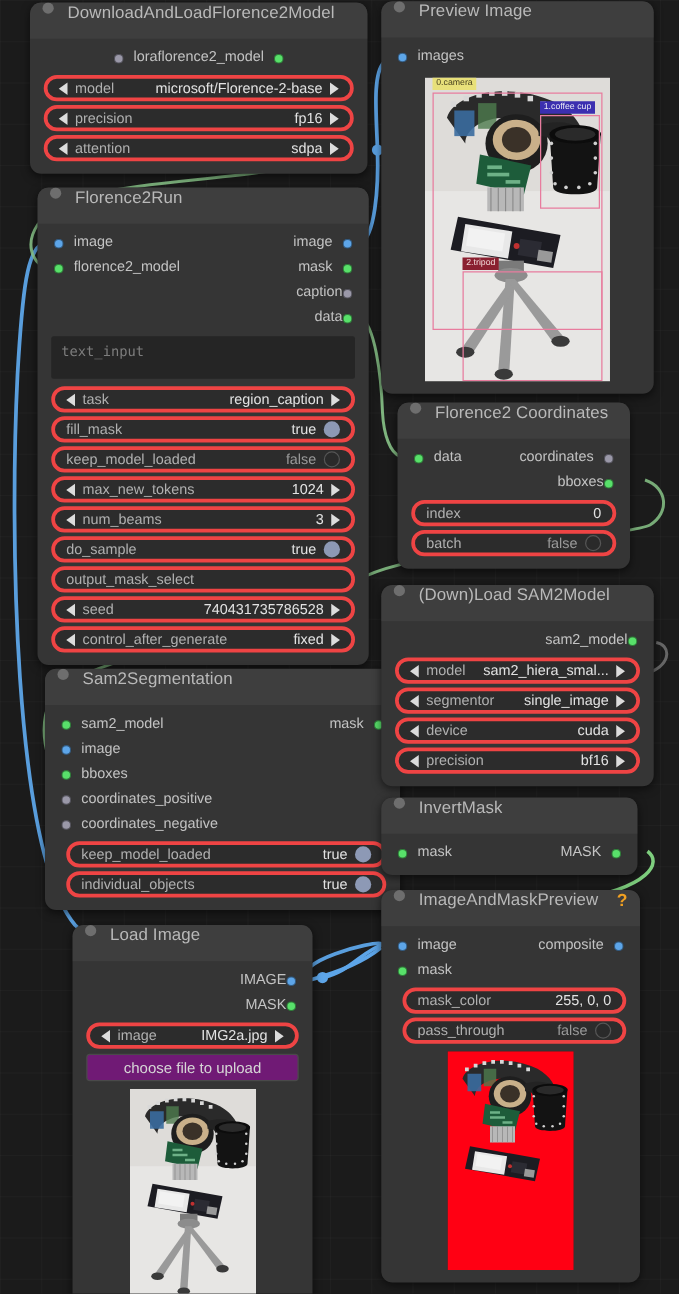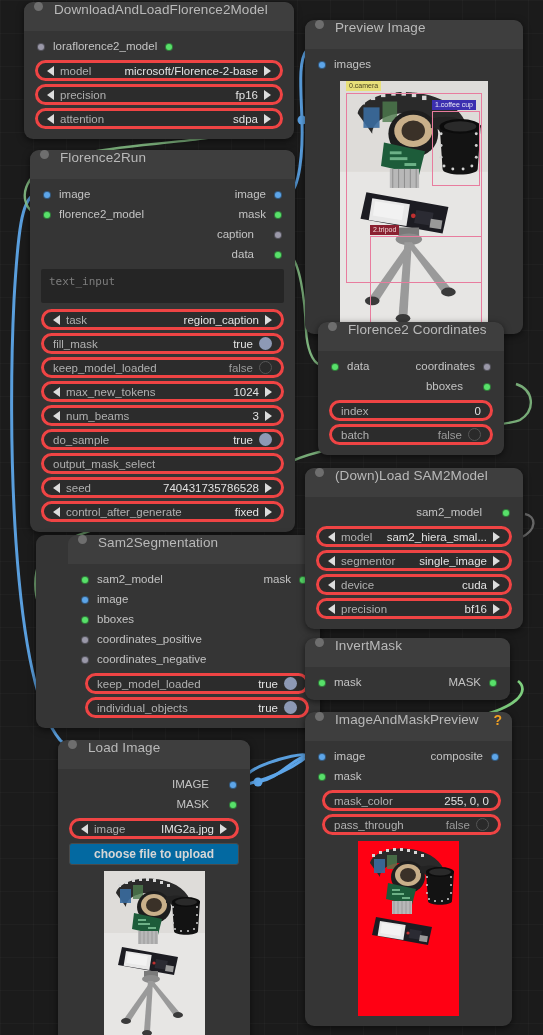--- a/index.html
+++ b/index.html
@@ -62,21 +62,21 @@
   .slot-row {
     position: relative;
     height: 20px;
     display: flex;
     align-items: center;
     padding: 0 13px;
     font-size: 11.5px;
     color: #c3c3c3;
   }
   .slot-in { justify-content: flex-start; gap: 8px; }
-  .slot-out { justify-content: flex-end; gap: 20px; }
+  .slot-out { justify-content: flex-end; gap: 0; }
   .dot {
     width: 8px; height: 8px; border-radius: 50%;
     flex: 0 0 auto;
     border: 1px solid rgba(0,0,0,0.45);
   }
   .dot.blue { background: #5da5e8; }
   .dot.green { background: #58e06a; }
   .dot.grey { background: #9a98a8; }
   .slot-label { line-height: 1; }
 
@@ -117,27 +117,26 @@
     background: #252525;
     border-radius: 2px;
     padding: 6px 8px;
     font-family: "DejaVu Sans Mono", monospace;
     font-size: 11px;
     color: #7d7d7d;
   }
   .upload-btn {
     margin: 4px 11px;
     height: 22px;
-    background: #0369a1;
+    background: #701a75;
     border: 1px solid #4a4a4a;
     border-radius: 3px;
     display: flex; align-items: center; justify-content: center;
     color: #d6d6d6;
     font-size: 12px;
-    font-weight: bold;
   }
 
   .img-wrap {
     margin: 6px auto 0 auto;
     position: relative;
     overflow: hidden;
     background: #2a2a2a;
   }
   .photo { position: absolute; inset: 0; }
 
@@ -184,21 +183,21 @@
 
     <path d="M 258 782 C 280 778, 290 760, 308 755" stroke="#5da5e8" stroke-width="3" fill="none"></path>
   </svg>
 
   <div class="node" style="left:24px; top:2px; width:270px;">
     <div class="node-title">
       <span class="title-dot"></span>
       <span class="title-text">DownloadAndLoadFlorence2Model</span>
     </div>
     <div class="node-body">
-      <div class="slot-row" style="justify-content:flex-start;">
+      <div class="slot-row" style="justify-content:center;">
         <span style="display:flex;align-items:center;gap:8px;">
           <span class="dot grey"></span>
           <span class="slot-label">lora</span>
         </span>
         <span style="display:flex;align-items:center;gap:8px;">
           <span class="slot-label">florence2_model</span>
           <span class="dot green"></span>
         </span>
       </div>
       <div class="widget">
@@ -304,21 +303,21 @@
       </div>
       <div class="widget">
         <span class="arrow-l"></span>
         <span class="wname">control_after_generate</span>
         <span class="wval">fixed</span>
         <span class="arrow-r"></span>
       </div>
     </div>
   </div>
 
-  <div class="node" style="left:36px; top:535px; width:284px;padding-left:32px;">
+  <div class="node" style="left:36px; top:535px; width:284px;">
     <div class="node-title">
       <span class="title-dot"></span>
       <span class="title-text">Sam2Segmentation</span>
     </div>
     <div class="node-body">
       <div class="slot-row" style="justify-content:space-between;">
         <span style="display:flex;align-items:center;gap:8px;">
           <span class="dot green"></span>
           <span class="slot-label">sam2_model</span>
         </span>
@@ -454,21 +453,21 @@
           <path d="M 47 110 L 20 148 L 25 152 L 51 112 Z" fill="#9a9a9a"></path>
           <path d="M 49 110 L 76 142 L 71 146 L 46 112 Z" fill="#9a9a9a"></path>
           <ellipse cx="43" cy="162" rx="5" ry="3" fill="#3a3a3a"></ellipse>
           <ellipse cx="22" cy="150" rx="5" ry="3" fill="#3a3a3a"></ellipse>
           <ellipse cx="74" cy="144" rx="5" ry="3" fill="#3a3a3a"></ellipse>
         </svg>
       </div>
     </div>
   </div>
 
-  <div class="node" style="left:305px; top:20px; width:218px; padding-bottom:10px;">
+  <div class="node" style="left:305px; top:1px; width:218px; padding-bottom:10px;">
     <div class="node-title">
       <span class="title-dot"></span>
       <span class="title-text">Preview Image</span>
     </div>
     <div class="node-body">
       <div class="slot-row slot-in">
         <span class="dot blue"></span>
         <span class="slot-label">images</span>
       </div>
       <div class="img-wrap" style="width:148px; height:243px;">

